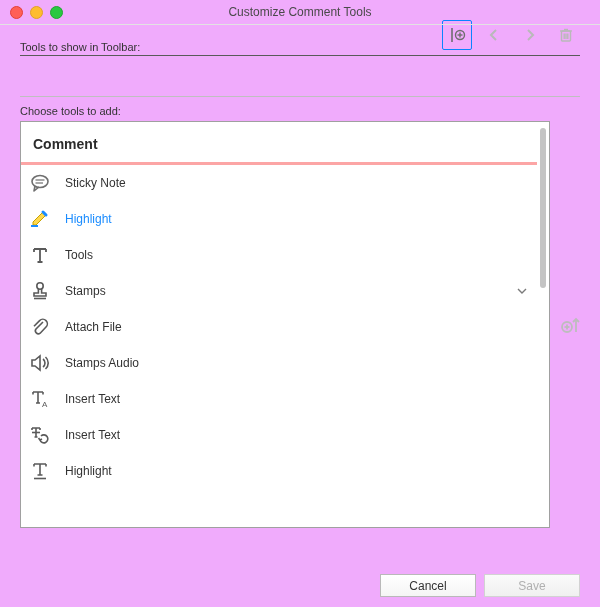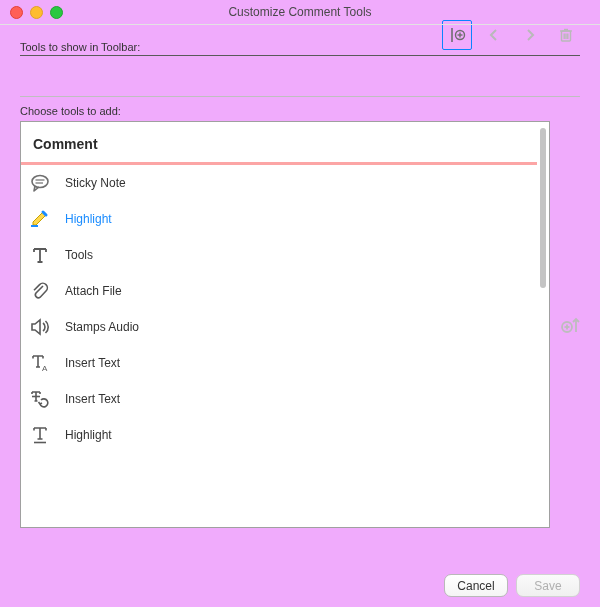--- a/index.html
+++ b/index.html
@@ -23,21 +23,21 @@
   .tool-panel{flex:1;height:405px;background:#ffffff;border:1px solid #a0a0a0;position:relative;overflow:hidden}
   .tool-scroll{position:absolute;left:0;right:12px;top:0;bottom:0;overflow-y:auto}
   .fake-scrollbar{position:absolute;right:3px;top:6px;width:6px;height:160px;background:#c4c4c4;border-radius:3px}
   .group-header{font-size:14px;font-weight:700;color:#2b2b2b;padding:14px 12px 10px;border-bottom:3px solid #fca5a5}
   .tool-item{display:flex;align-items:center;gap:14px;padding:7px 10px 7px 8px;font-size:12px;color:#333;position:relative}
   .tool-item .ic{width:22px;height:22px;display:flex;align-items:center;justify-content:center}
   .tool-item.sel{color:#1a8cff}
   .tool-item .chev{margin-left:auto;color:#888}
   .side-controls{display:flex;flex-direction:column;align-items:center;gap:8px;color:#bdbdbd;margin-right:-2px}
   .footer{position:absolute;bottom:10px;right:20px;display:flex;gap:8px}
-  .btn{min-width:62px;height:21px;font-size:12px;border:1px solid #b9b9b9;border-radius:7px;background:linear-gradient(#fff,#f5f5f5);color:#333;display:flex;align-items:center;justify-content:center;padding:0 0}
+  .btn{min-width:62px;height:21px;font-size:12px;border:1px solid #b9b9b9;border-radius:0;background:linear-gradient(#fff,#f5f5f5);color:#333;display:flex;align-items:center;justify-content:center;padding:0 16px}
   .btn.disabled{color:#b0b0b0;background:linear-gradient(#fafafa,#f0f0f0);border-color:#d2d2d2}
   svg{display:block}
 </style>
 </head>
 <body>
 
 <div class="window">
 
   <div class="titlebar">
     <div class="traffic">
@@ -118,20 +118,35 @@
 
           <div class="tool-item">
             <span class="ic">
               <svg width="22" height="22" viewBox="0 0 22 22">
                   <path d="M5 5 H17 M5 5 V8 M17 5 V8 M11 5 V18 M8.5 18 H13.5" fill="none" stroke="#5a5a5a" stroke-width="1.8"></path>
                 </svg>
             </span>
             <span>Tools</span>
           </div>
 
+          <div class="tool-item">
+            <span class="ic">
+              <svg width="22" height="22" viewBox="0 0 22 22" fill="none" stroke="#5a5a5a" stroke-width="1.6">
+                  <circle cx="11" cy="6" r="3.2"></circle>
+                  <path d="M9.4 9 L9.4 13 H5 V16 H17 V13 H12.6 V9"></path>
+                  <line x1="5" y1="18.5" x2="17" y2="18.5"></line>
+                </svg>
+            </span>
+            <span>Stamps</span>
+            <span class="chev">
+              <svg width="10" height="10" viewBox="0 0 10 10">
+                  <path d="M1 3 L5 7 L9 3" fill="none" stroke="#7a7a7a" stroke-width="1.4"></path>
+                </svg>
+            </span>
+          </div>
 
           <div class="tool-item">
             <span class="ic">
               <svg width="22" height="22" viewBox="0 0 22 22" fill="none" stroke="#5a5a5a" stroke-width="1.6">
                   <path d="M14 6 L7 13 a3 3 0 0 0 4.2 4.2 L17 11 a4.5 4.5 0 0 0 -6.4 -6.4 L5 10.2"></path>
                 </svg>
             </span>
             <span>Attach File</span>
           </div>
 

